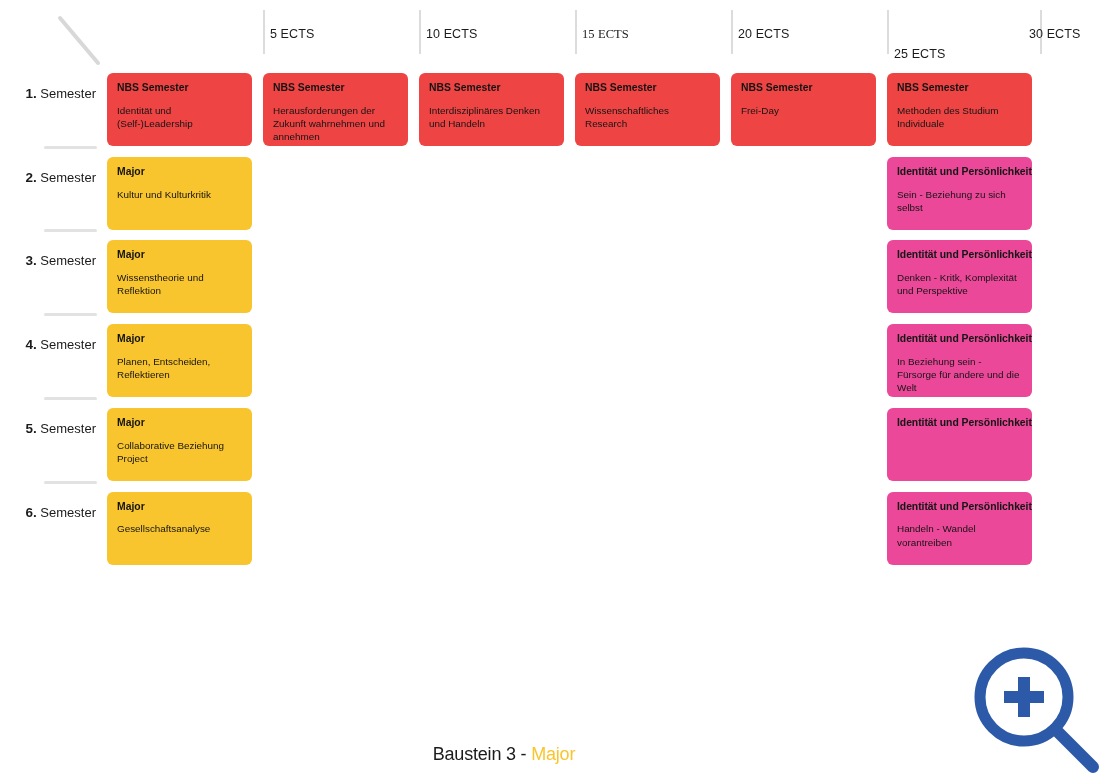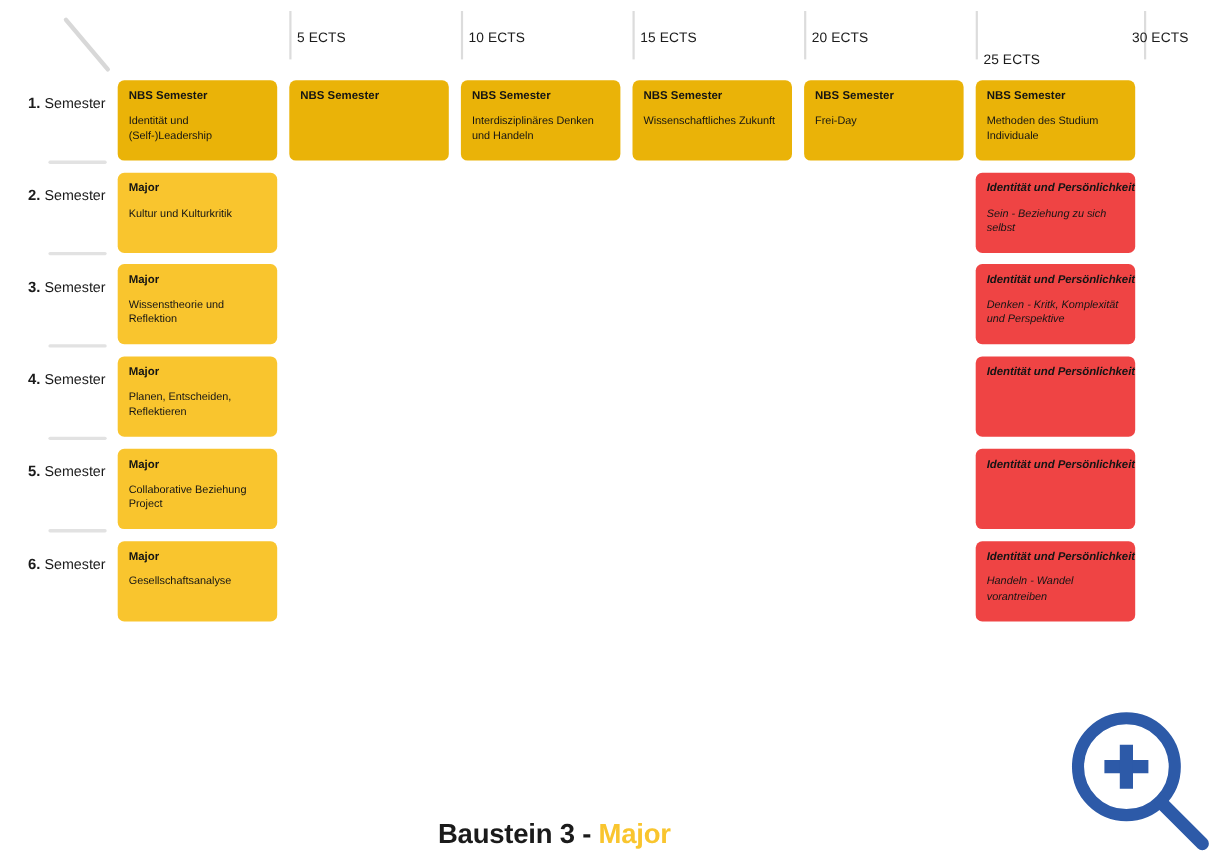--- a/index.html
+++ b/index.html
@@ -91,23 +91,23 @@
   .card {
     position: absolute;
     top: 11px;
     width: 145px;
     height: 73px;
     border-radius: 6px;
     box-sizing: border-box;
     padding: 9px 10px 8px 10px;
     overflow: hidden;
   }
-  .card.green  { background: #eab308; }
+  .card.green  { background: #ef4444; }
   .card.yellow { background: #f9c52e; }
-  .card.red    { background: #ef4444; font-style: italic; }
+  .card.red    { background: #ec4899; }
 
   .card-kicker {
     font-size: 10.4px;
     font-weight: 700;
     line-height: 1.15;
     color: #141414;
     margin: 0 0 10px 0;
     white-space: nowrap;
   }
   .card.red .card-kicker { letter-spacing: -0.05px; }
@@ -118,22 +118,22 @@
     margin: 0;
   }
 
   
   #footer-title {
     position: absolute;
     left: 0;
     top: 744px;
     width: 1008px;
     text-align: center;
-    font-size: 25px;
-    font-weight: 700;
+    font-size: 18px;
+    font-weight: 400;
     letter-spacing: -0.2px;
     color: #1b1b1b;
     white-space: nowrap;
   }
   #footer-title .accent { color: #f9c52e; }
 
   
   #zoom-icon {
     position: absolute;
     left: 966px;
@@ -149,46 +149,47 @@
 
   <svg id="corner-slash" viewBox="0 0 58 50" width="58" height="50">
     <line x1="2" y1="2" x2="40" y2="47" stroke="#d8d8d8" stroke-width="4" stroke-linecap="round"></line>
   </svg>
 
 <div class="ects-tick" style="left: 263px;"></div>
     <div class="ects-label" style="left: 270px;">5 ECTS</div>
     <div class="ects-tick" style="left: 419px;"></div>
     <div class="ects-label" style="left: 426px;">10 ECTS</div>
     <div class="ects-tick" style="left: 575px;"></div>
-    <div class="ects-label" style="left: 582px;">15 ECTS</div>
+    <div class="ects-label" style="left: 582px; font-family: Liberation Serif, serif;">15 ECTS</div>
     <div class="ects-tick" style="left: 731px;"></div>
     <div class="ects-label" style="left: 738px;">20 ECTS</div>
     <div class="ects-tick" style="left: 887px;"></div>
     <div class="ects-label" style="left: 894px; margin-top: 20px;">25 ECTS</div>
     <div class="ects-tick" style="left: 1040px;"></div>
     <div class="ects-label" style="left: 1029px;">30 ECTS</div>
   </div>
 
 <div id="grid">
     <div class="sem-row" style="top: 0px;">
       <div class="sem-label"><span class="num">1.</span> <span>Semester</span></div>
       <div class="card green" style="left: 107px;">
         <div class="card-kicker">NBS Semester</div>
         <div class="card-title">Identität und (Self-)Leadership</div>
       </div>
       <div class="card green" style="left: 263px;">
         <div class="card-kicker">NBS Semester</div>
+        <div class="card-title">Herausforderungen der Zukunft wahrnehmen und annehmen</div>
       </div>
       <div class="card green" style="left: 419px;">
         <div class="card-kicker">NBS Semester</div>
         <div class="card-title">Interdisziplinäres Denken und Handeln</div>
       </div>
       <div class="card green" style="left: 575px;">
         <div class="card-kicker">NBS Semester</div>
-        <div class="card-title">Wissenschaftliches Zukunft</div>
+        <div class="card-title">Wissenschaftliches Research</div>
       </div>
       <div class="card green" style="left: 731px;">
         <div class="card-kicker">NBS Semester</div>
         <div class="card-title">Frei-Day</div>
       </div>
       <div class="card green" style="left: 887px;">
         <div class="card-kicker">NBS Semester</div>
         <div class="card-title">Methoden des Studium Individuale</div>
       </div>
     </div>
@@ -218,20 +219,21 @@
     </div>
     <div class="sem-row" style="top: 251.1px;">
       <div class="sem-divider"></div>
       <div class="sem-label"><span class="num">4.</span> <span>Semester</span></div>
       <div class="card yellow" style="left: 107px;">
         <div class="card-kicker">Major</div>
         <div class="card-title">Planen, Entscheiden, Reflektieren</div>
       </div>
       <div class="card red" style="left: 887px;">
         <div class="card-kicker">Identität und Persönlichkeit</div>
+        <div class="card-title">In Beziehung sein - Fürsorge für andere und die Welt</div>
       </div>
     </div>
     <div class="sem-row" style="top: 334.8px;">
       <div class="sem-divider"></div>
       <div class="sem-label"><span class="num">5.</span> <span>Semester</span></div>
       <div class="card yellow" style="left: 107px;">
         <div class="card-kicker">Major</div>
         <div class="card-title">Collaborative Beziehung Project</div>
       </div>
       <div class="card red" style="left: 887px;">

